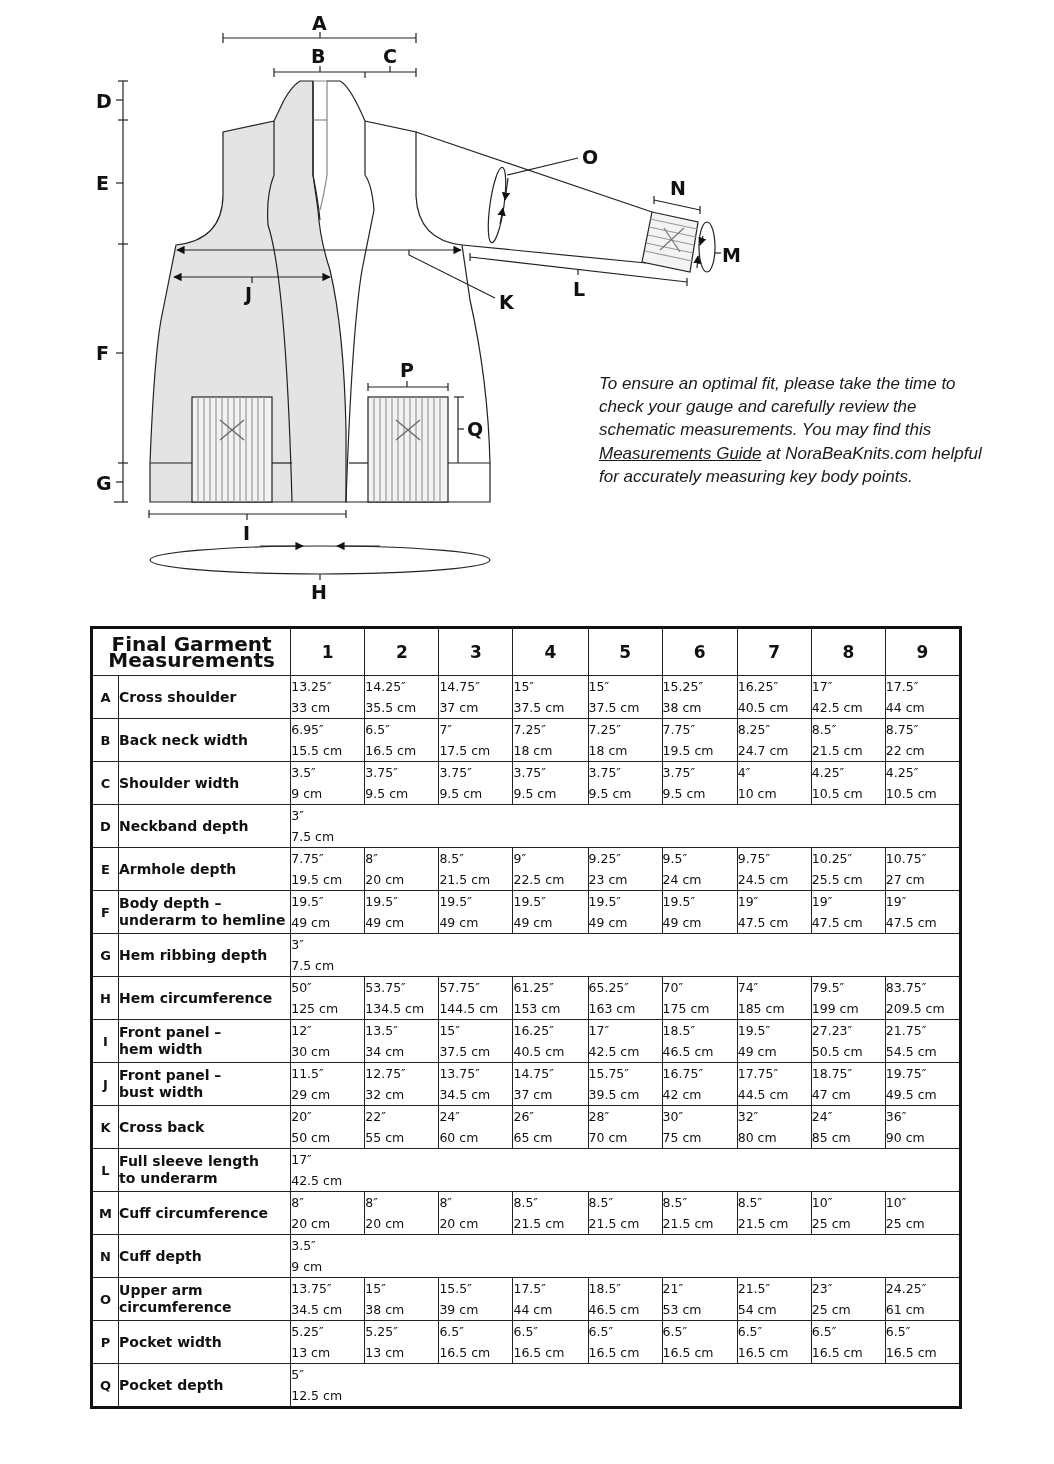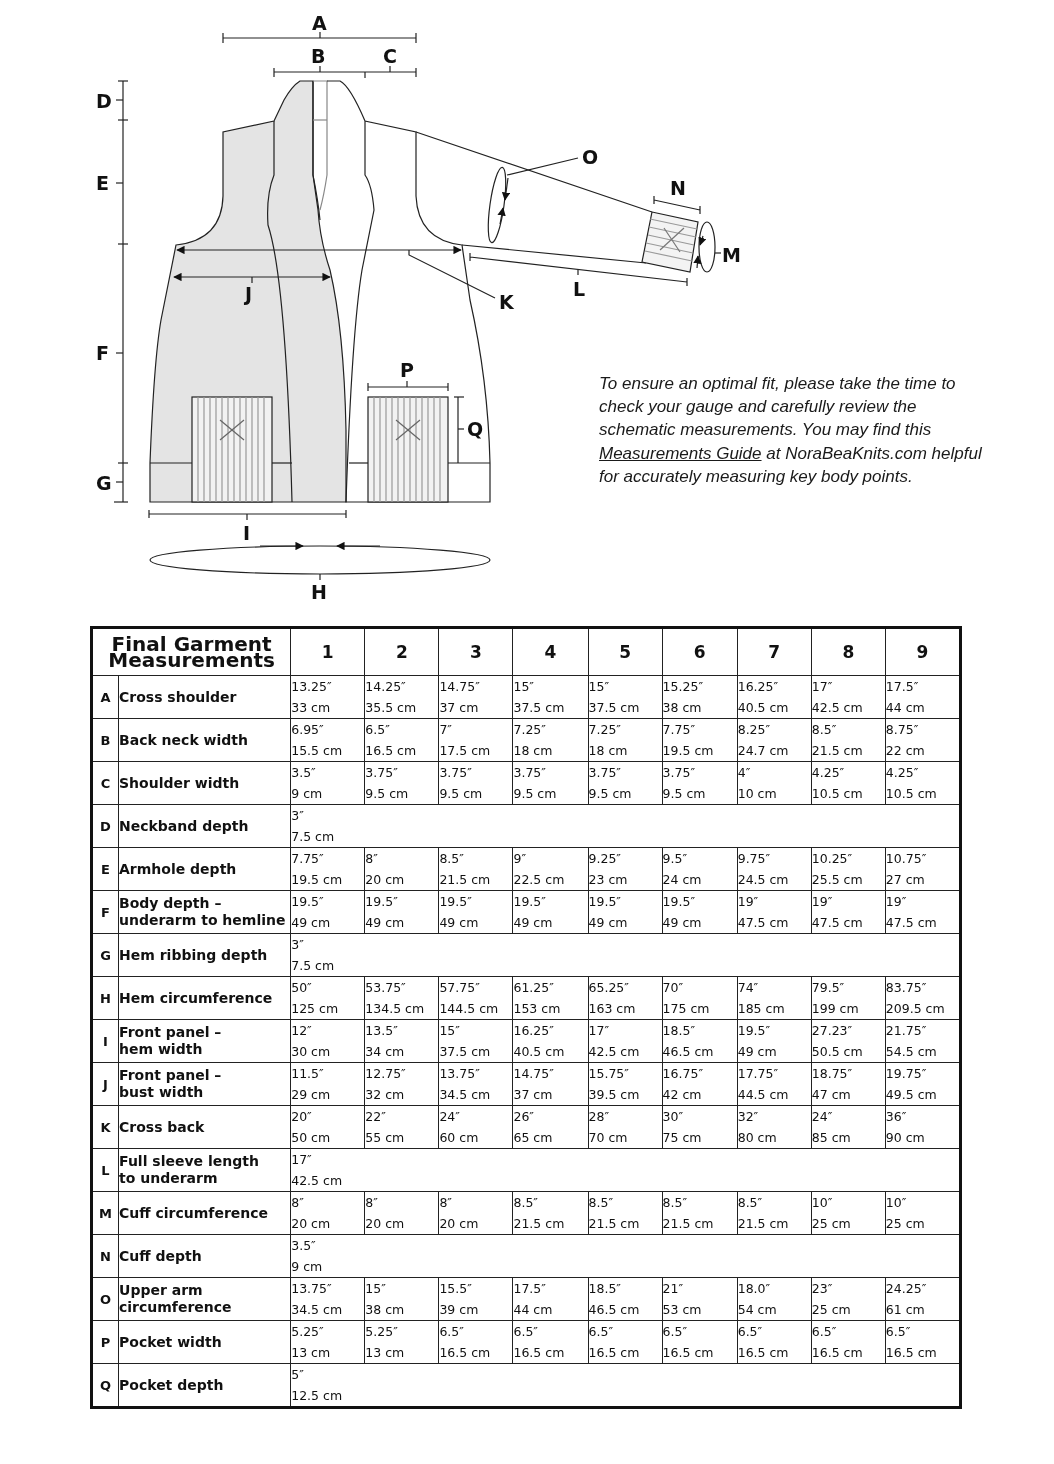--- a/index.html
+++ b/index.html
@@ -674,21 +674,21 @@
         </td>
         <td class="val">
           <span class="vline">18.5″</span>
           <span class="vline">46.5 cm</span>
         </td>
         <td class="val">
           <span class="vline">21″</span>
           <span class="vline">53 cm</span>
         </td>
         <td class="val">
-          <span class="vline">18.0″</span>
+          <span class="vline">21.5″</span>
           <span class="vline">54 cm</span>
         </td>
         <td class="val">
           <span class="vline">23″</span>
           <span class="vline">25 cm</span>
         </td>
         <td class="val">
           <span class="vline">24.25″</span>
           <span class="vline">61 cm</span>
         </td>

